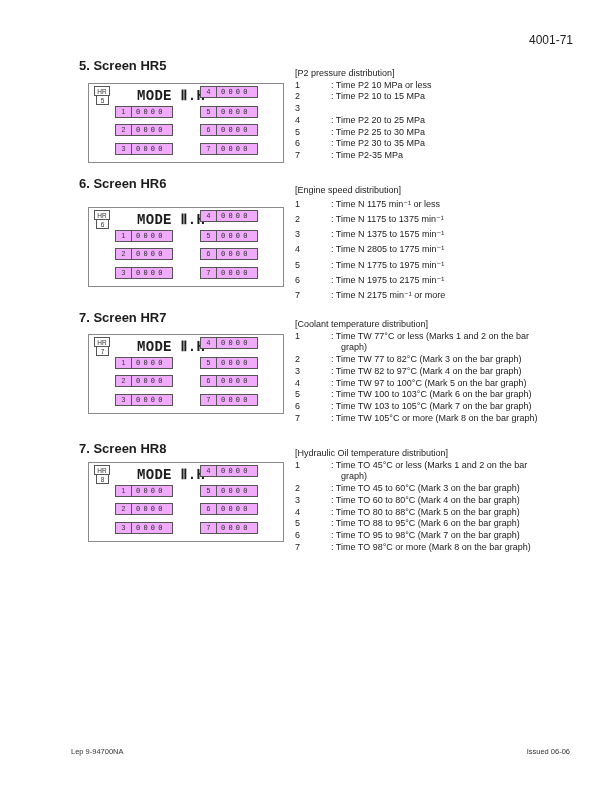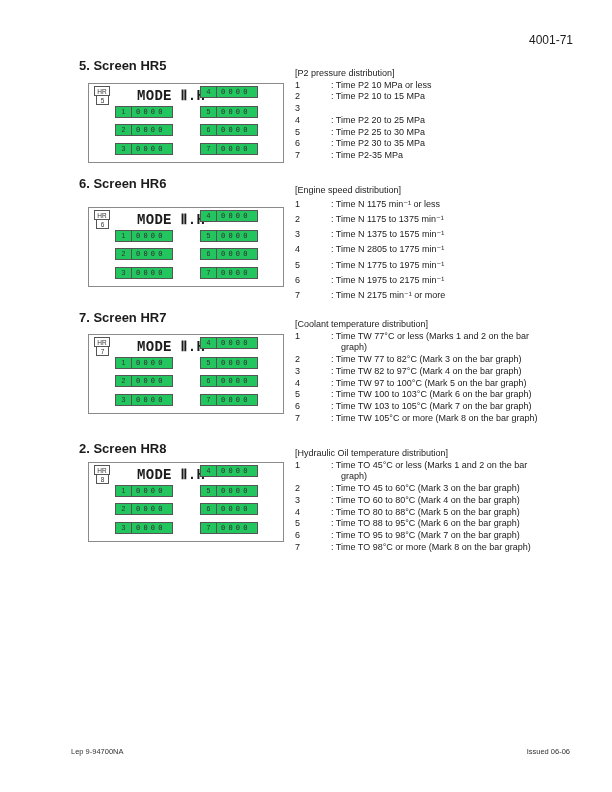--- a/index.html
+++ b/index.html
@@ -18,21 +18,21 @@
   
   .screen-box { position:absolute; left:88px; width:194px; height:78px; border:1px solid #8a8a8a; background:#fff; }
   .s0 .screen-box { top:33px; } .s1 .screen-box { top:39px; }
   .s2 .screen-box { top:32px; } .s3 .screen-box { top:29px; }
 
   .hr-tag { position:absolute; left:5px; top:2px; font-size:6.5px; color:#333; }
   .hr-top { width:16px; height:10px; border:1px solid #555; box-sizing:border-box; text-align:center; line-height:9px; }
   .hr-num { width:13px; height:10px; border:1px solid #555; box-sizing:border-box; margin:-1px 0 0 2px; text-align:center; line-height:9px; }
   .mode-label { position:absolute; left:33px; top:3px; font-size:14px; font-weight:bold; letter-spacing:0.3px; font-family:Liberation Mono, monospace;margin-left:15px; }
 
-  .cell { position:absolute; width:58px; height:12px; border:1px solid #555; box-sizing:border-box; display:flex; background:#22c55e; }
+  .cell { position:absolute; width:58px; height:12px; border:1px solid #555; box-sizing:border-box; display:flex; background:#f0abfc; }
   .cell-num { flex:0 0 15px; border-right:1px solid #555; text-align:center; font-size:7px; line-height:10px; color:#333; }
   .cell-val { flex:1; font-family:"DejaVu Sans Mono",monospace; font-size:7px; line-height:10px; letter-spacing:3.2px; padding-left:4px; color:#333; overflow:hidden; }
   .pos1 { left:26px;  top:22px; } .pos2 { left:26px;  top:40px; } .pos3 { left:26px;  top:59px; }
   .pos4 { left:111px; top:2px;  } .pos5 { left:111px; top:22px; } .pos6 { left:111px; top:40px; } .pos7 { left:111px; top:59px; }
 
   
   .desc { position:absolute; left:295px; width:290px; }
   .s0 .desc { top:18px; } .s1 .desc { top:17px; } .s2 .desc { top:17px; } .s3 .desc { top:15px; }
   .desc-title { font-size:9px; line-height:11.7px; }
   .item { display:flex; align-items:flex-start; font-size:9px; line-height:11.7px; }
@@ -266,21 +266,21 @@
             </div>
             <div class="item">
               <span class="item-num">7</span>
               <span class="item-text">: Time TW 105°C or more (Mark 8 on the bar graph)</span>
             </div>
           </div>
     </div>
   </section>
 
   <section class="section s3">
-    <h2 class="heading">2. Screen HR8</h2>
+    <h2 class="heading">7. Screen HR8</h2>
     <div class="screen-box">
       <div class="hr-tag">
         <div class="hr-top">HR</div>
         <div class="hr-num">8</div>
       </div>
       <div class="mode-label">MODE Ⅱ.H</div>
       <div class="cells">
             <div class="cell pos1">
               <span class="cell-num">1</span>
               <span class="cell-val">0000</span>

